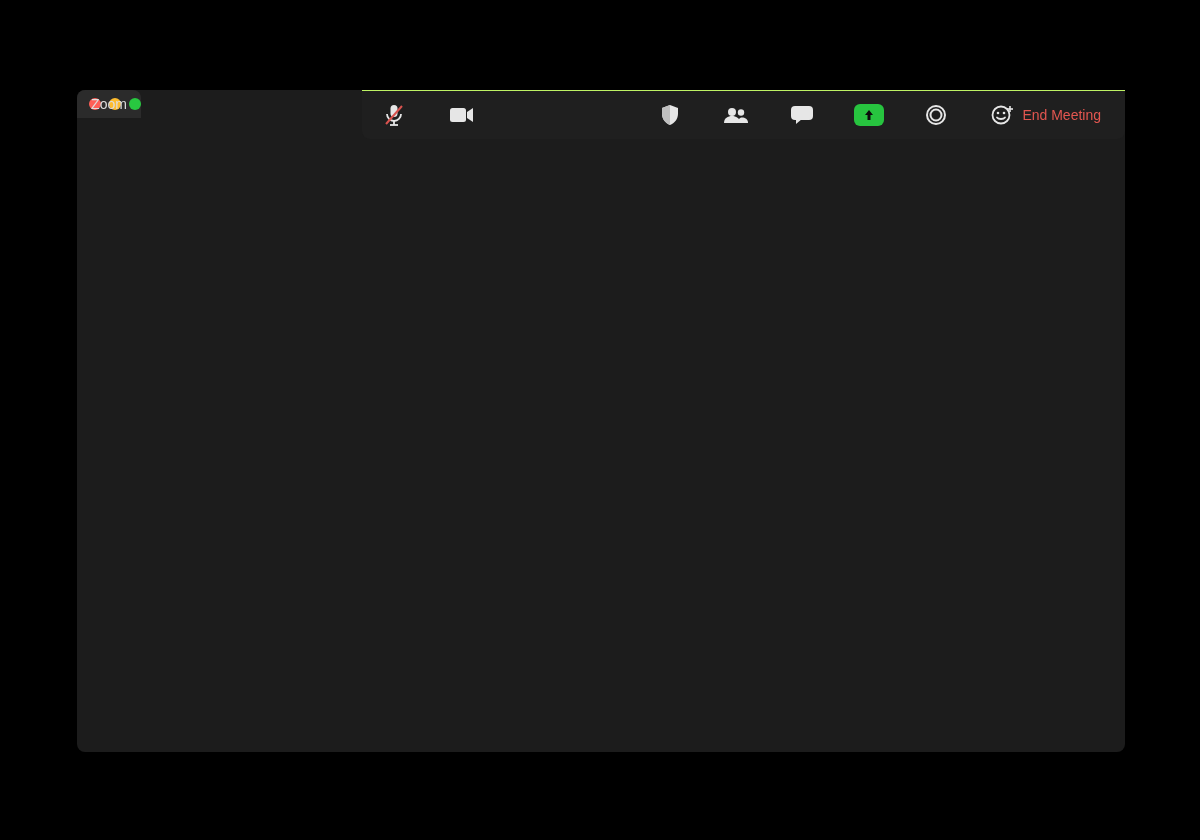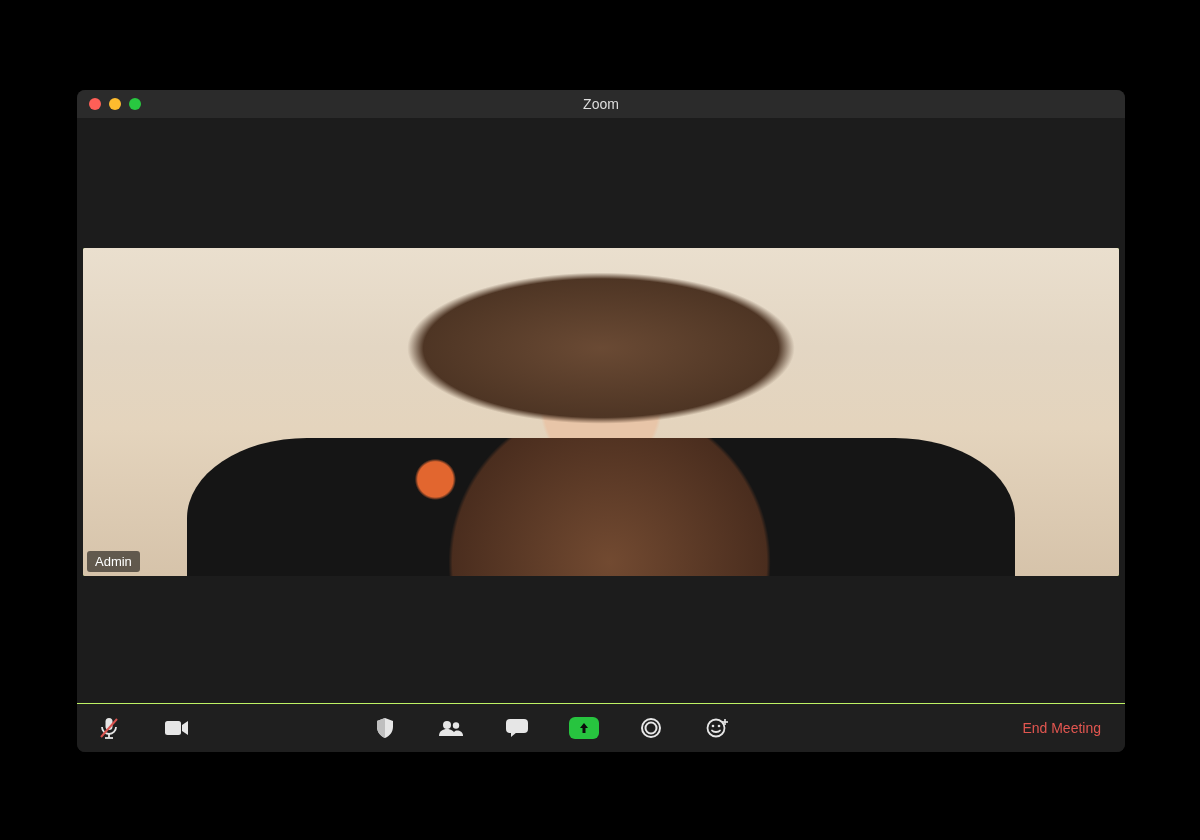--- a/index.html
+++ b/index.html
@@ -14,21 +14,20 @@
   .app-window {
     position: absolute;
     left: 77px;
     top: 90px;
     width: 1048px;
     height: 662px;
     background: #1c1c1c;
     border-radius: 8px;
     box-shadow: 0 10px 30px rgba(0,0,0,0.6);
     display: flex;
-    flex-direction: column;
   }
   .titlebar {
     height: 28px;
     background: #2b2b2b;
     border-top-left-radius: 8px;
     border-top-right-radius: 8px;
     display: flex;
     align-items: center;
     position: relative;
   }
@@ -213,26 +212,20 @@
     <div class="traffic-lights">
       <div class="tl red"></div>
       <div class="tl yellow"></div>
       <div class="tl green"></div>
     </div>
     <div class="title">Zoom</div>
   </div>
 
   <div class="video-area">
     <div class="tiles">
-      <div class="tile active">
-        <div class="scene1">
-          <div class="hair"></div>
-        </div>
-        <div class="name-badge">Admin</div>
-      </div>
     </div>
   </div>
 
   <div class="toolbar">
     <div class="left-group">
       <div class="tb-btn">
         <svg width="20" height="22" viewBox="0 0 20 22">
           <rect x="6.5" y="1" width="7" height="12" rx="3.5" fill="#e6e6e6"></rect>
           <path d="M3 10a7 7 0 0 0 14 0" stroke="#e6e6e6" stroke-width="1.8" fill="none"></path>
           <line x1="10" y1="17" x2="10" y2="21" stroke="#e6e6e6" stroke-width="1.8"></line>

